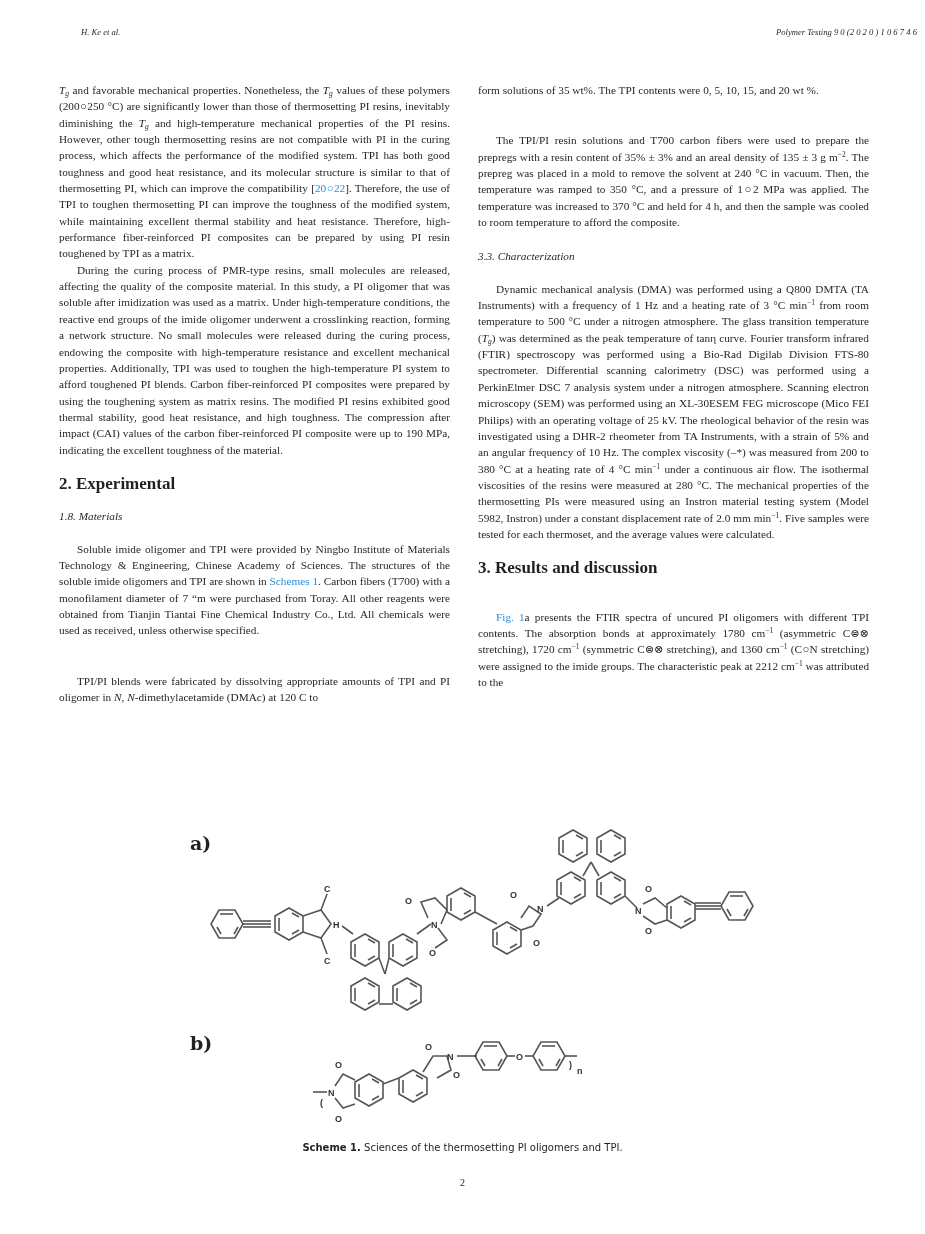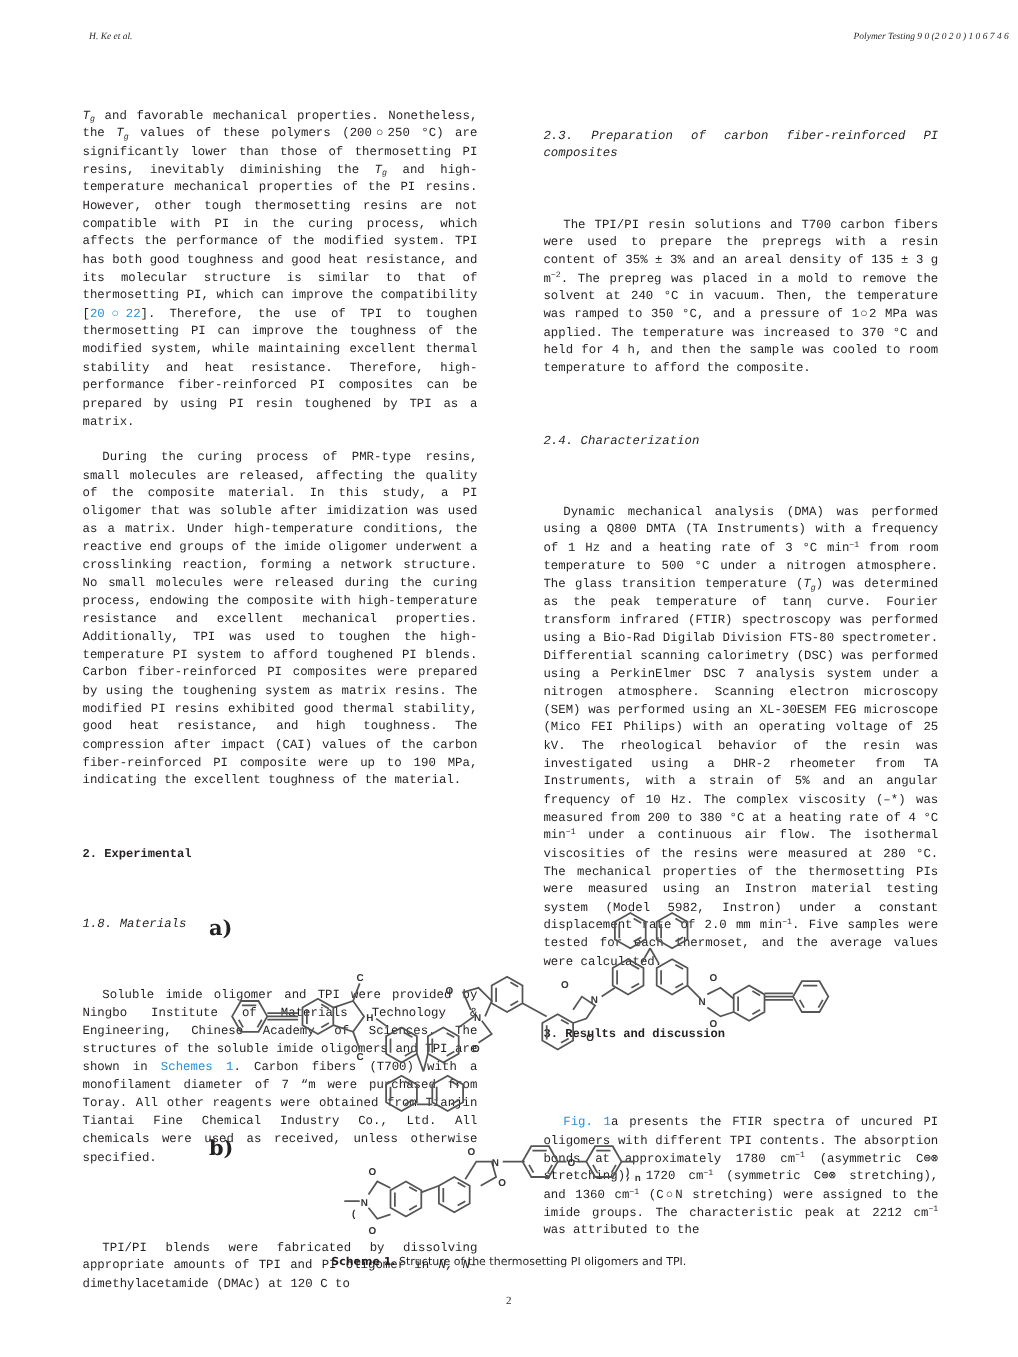--- a/index.html
+++ b/index.html
@@ -13,23 +13,23 @@
     font-family: "Liberation Serif", serif; color: #231f20;
   }
   .rh-left { left: 53px; margin-left: 28px; }
   .rh-right { right: 8px; letter-spacing: 0px; text-align: right; }
   .col {
     position: absolute; top: 82px; width: 391px;
     font-size: 11.25px; line-height: 16.35px; text-align: justify;
   }
   .col-left { left: 59px; }
   .col-right { left: 478px; }
-  .col p { margin: 16px; text-indent: 0; font-family: Liberation Mono, monospace; }
+  .col p { margin: 0; text-indent: 0; }
   .col p.indent { text-indent: 18px; }
-  .sec-title { font-weight: bold; font-size: 11px; margin: 0; }
+  .sec-title { font-weight: bold; font-size: 17px; margin: 0; }
   .subsec-title { font-style: italic; font-size: 11.25px; margin: 0; }
   .gap-a { height: 18px; }
   .gap-b { height: 16px; }
   .link { color: #2b8fd6; }
   sup { font-size: 7.5px; line-height: 0; vertical-align: 4px; }
   sub { font-size: 7.5px; line-height: 0; vertical-align: -2px; }
   .it { font-style: italic; }
   .scheme {
     position: absolute; left: 185px; top: 828px; width: 580px; height: 300px;
   }
@@ -63,26 +63,26 @@
   <div class="gap-b"></div>
   <p class="subsec-title">1.8.  Materials</p>
   <div class="gap-b"></div>
   <p class="indent"><span>Soluble imide oligomer and TPI were provided by Ningbo Institute of Materials Technology &amp; Engineering, Chinese Academy of Sciences. The structures of the soluble imide oligomers and TPI are shown in </span><span class="link">Schemes 1</span><span>. Carbon fibers (T700) with a monofilament diameter of 7 “m were purchased from Toray. All other reagents were obtained from Tianjin Tiantai Fine Chemical Industry Co., Ltd. All chemicals were used as received, unless otherwise specified.</span></p>
   <div class="gap-a"></div>
   <div class="gap-b"></div>
   <p class="indent"><span>TPI/PI blends were fabricated by dissolving appropriate amounts of TPI and PI oligomer in </span><span class="it">N, N</span><span>-dimethylacetamide (DMAc) at 120  C to</span></p>
 </div>
 
 <div class="col col-right">
-  <div class="gap-a"></div>
-  <p class="subsec-title">2.3.  Preparation of carbon fiber-reinforced PI composites</p>
+  <p>form solutions of 35 wt%. The TPI contents were 0, 5, 10, 15, and 20 wt %.</p>
+  <div class="gap-a"></div>
   <div class="gap-b"></div>
   <p class="indent"><span>The TPI/PI resin solutions and T700 carbon fibers were used to prepare the prepregs with a resin content of 35% ± 3% and an areal density of 135 ± 3 g m</span><sup>−2</sup><span>. The prepreg was placed in a mold to remove the solvent at 240 °C in vacuum. Then, the temperature was ramped to 350 °C, and a pressure of 1○2 MPa was applied. The temperature was increased to 370 °C and held for 4 h, and then the sample was cooled to room temperature to afford the composite.</span></p>
   <div class="gap-a"></div>
-  <p class="subsec-title">2.4.  Characterization</p>
+  <p class="subsec-title">3.3.  Characterization</p>
   <div class="gap-b"></div>
   <p class="indent"><span>Dynamic mechanical analysis (DMA) was performed using a Q800 DMTA (TA Instruments) with a frequency of 1 Hz and a heating rate of 3 °C min</span><sup>−1</sup><span> from room temperature to 500 °C under a nitrogen atmosphere. The glass transition temperature (</span><span class="it">T</span><sub class="it">g</sub><span>) was determined as the peak temperature of tanη curve. Fourier transform infrared (FTIR) spectroscopy was performed using a Bio-Rad Digilab Division FTS-80 spectrometer. Differential scanning calorimetry (DSC) was performed using a PerkinElmer DSC 7 analysis system under a nitrogen atmosphere. Scanning electron microscopy (SEM) was performed using an XL-30ESEM FEG microscope (Mico FEI Philips) with an operating voltage of 25 kV. The rheological behavior of the resin was investigated using a DHR-2 rheometer from TA Instruments, with a strain of 5% and an angular frequency of 10 Hz. The complex viscosity (–*) was measured from 200 to 380 °C at a heating rate of 4 °C min</span><sup>−1</sup><span> under a continuous air flow. The isothermal viscosities of the resins were measured at 280 °C. The mechanical properties of the thermosetting PIs were measured using an Instron material testing system (Model 5982, Instron) under a constant displacement rate of 2.0 mm min</span><sup>−1</sup><span>. Five samples were tested for each thermoset, and the average values were calculated.</span></p>
   <div class="gap-a"></div>
   <p class="sec-title">3.  Results and discussion</p>
   <div class="gap-b"></div>
   <div class="gap-b"></div>
   <p class="indent"><span class="link">Fig. 1</span><span>a presents the FTIR spectra of uncured PI oligomers with different TPI contents. The absorption bonds at approximately 1780 cm</span><sup>−1</sup><span> (asymmetric C⊜⊗ stretching), 1720 cm</span><sup>−1</sup><span> (symmetric C⊜⊗ stretching), and 1360 cm</span><sup>−1</sup><span> (C○N stretching) were assigned to the imide groups. The characteristic peak at 2212 cm</span><sup>−1</sup><span> was attributed to the</span></p>
 </div>
 
 <div class="scheme">
@@ -205,14 +205,14 @@
     <line class="bond" x1="340" y1="228" x2="348" y2="228"></line>
     <g>
         <use href="#hex" x="364" y="228" transform="rotate(90 364 228)"></use>
       </g>
     <line class="bond" x1="380" y1="228" x2="392" y2="228"></line>
     <text class="atom" x="384" y="240" font-size="14" font-weight="normal">)</text>
     <text class="atom" x="392" y="246" font-size="7">n</text>
   </svg>
 </div>
 
-<div class="caption"><b>Scheme 1.</b><span> Structure of the thermosetting PI oligomers and TPI.</span></div>
+<div class="caption"><b>Scheme 1.</b><span> Sciences of the thermosetting PI oligomers and TPI.</span></div>
 <div class="page-num">2</div>
 
 </body></html>

